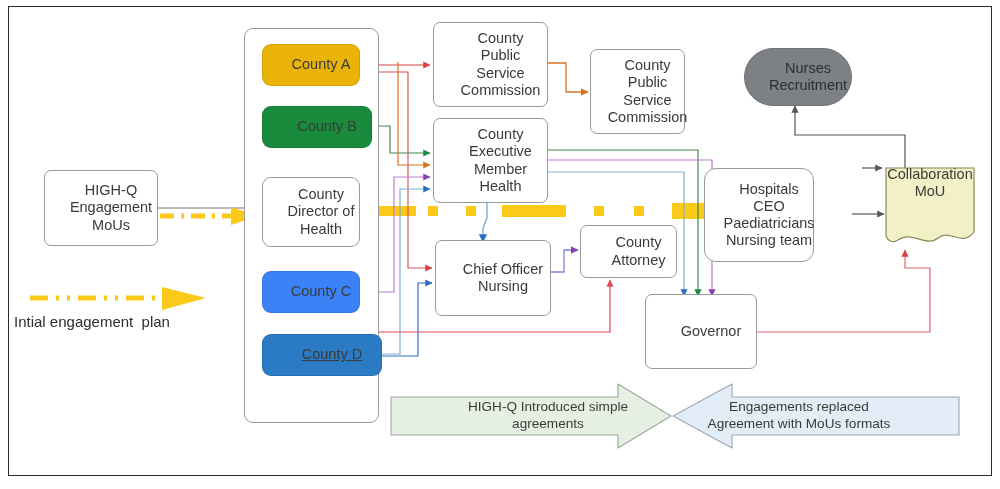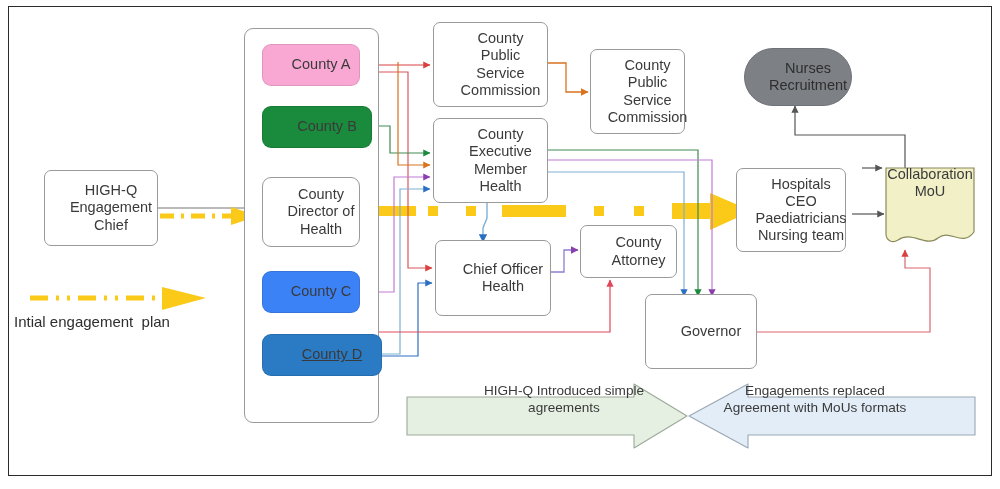--- a/index.html
+++ b/index.html
@@ -65,24 +65,23 @@
     text-align:center;
     line-height:1.2;
   }
   .doc-shape .doc-label{position:relative;z-index:2;padding-bottom:14px;}
   .doc-shape svg{position:absolute;left:0;top:0;}
 
   .banner{
     position:absolute;
     font-size:13.6px;
     color:#3a3a3a;
-    display:flex;justify-content:center;
+    display:flex;align-items:center;justify-content:center;
     text-align:center;
     line-height:1.25;
-    margin-left:16px;
   }
   .banner .banner-label{position:relative;z-index:2;}
   .banner svg{position:absolute;left:0;top:0;}
   .banner.right .banner-label{padding-left:34px;}
   .banner.left .banner-label{padding-right:34px;}
 
   .legend-text{
     position:absolute;
     font-size:15px;
     color:#2e2e2e;
@@ -173,26 +172,26 @@
     <path d="M905,172 L905,135 L795,135 L795,106" stroke="#555" stroke-width="1.2" fill="none" marker-end="url(#ah-gray)"></path>
 
     <path d="M862,168 L882,168" stroke="#555" stroke-width="1.2" fill="none" marker-end="url(#ah-gray)"></path>
 
     <path d="M757,332 L930,332 L930,268 L905,268 L905,250" stroke="#D9666F" stroke-width="1.2" fill="none" marker-end="url(#ah-red)"></path>
   </svg>
 
   <div class="node plain" style="left:44px;top:170px;width:114px;height:76px;">
     <span style="white-space:pre-line;">HIGH-Q
 Engagement
-Chief</span>
+MoUs</span>
   </div>
 
   <div class="group-box" style="left:244px;top:28px;width:135px;height:395px;"></div>
 
-  <div class="node county" style="left:262px;top:44px;width:98px;height:42px;background:#f9a8d4;">
+  <div class="node county" style="left:262px;top:44px;width:98px;height:42px;background:#eab308;">
     <span>County A</span>
   </div>
 
   <div class="node county" style="left:262px;top:106px;width:110px;height:42px;background:#1A8A3C;">
     <span>County B</span>
   </div>
 
   <div class="node plain" style="left:262px;top:177px;width:98px;height:70px;border-radius:9px;">
     <span style="white-space:pre-line;">County
 Director of
@@ -223,38 +222,38 @@
 
   <div class="node plain" style="left:433px;top:118px;width:115px;height:85px;">
     <span style="white-space:pre-line;">County
 Executive
 Member
 Health</span>
   </div>
 
   <div class="node plain" style="left:435px;top:240px;width:116px;height:76px;">
     <span style="white-space:pre-line;">Chief Officer
-Health</span>
+Nursing</span>
   </div>
 
   <div class="node plain" style="left:580px;top:225px;width:97px;height:53px;">
     <span style="white-space:pre-line;">County
 Attorney</span>
   </div>
 
   <div class="node plain" style="left:645px;top:294px;width:112px;height:75px;">
     <span>Governor</span>
   </div>
 
   <div class="node stadium" style="left:744px;top:48px;width:108px;height:58px;background:#7D8085;color:#2e2e2e;">
     <span style="white-space:pre-line;">Nurses
 Recruitment</span>
   </div>
 
-  <div class="node plain" style="left:736px;top:168px;width:110px;height:84px;">
+  <div class="node plain" style="left:704px;top:168px;width:110px;height:94px;border-radius:12px;">
     <span style="white-space:pre-line;">Hospitals
 CEO
 Paediatricians
 Nursing team</span>
   </div>
 
   <div class="doc-shape" style="left:884px;top:166px;width:92px;height:86px;">
     <svg width="92" height="86" viewBox="0 0 92 86">
       <path d="M2,2 H90 V66 C78,82 66,62 54,72 C42,82 28,64 14,74 C8,78 2,74 2,68 Z" fill="#F2F0C7" stroke="#8a8a5a" stroke-width="1.2"></path>
     </svg>

